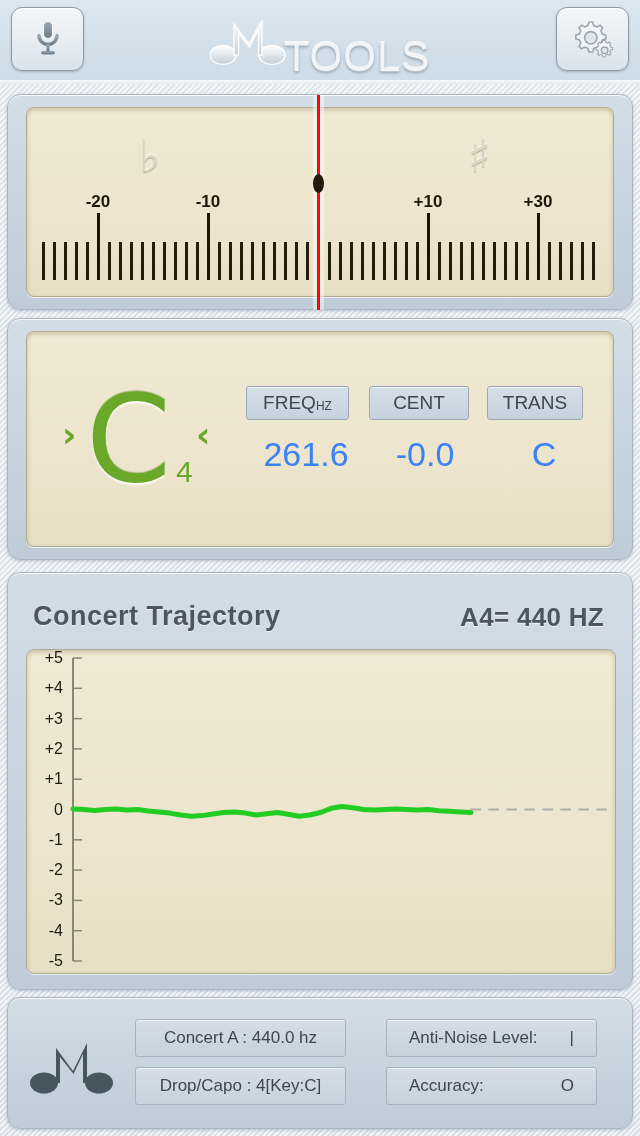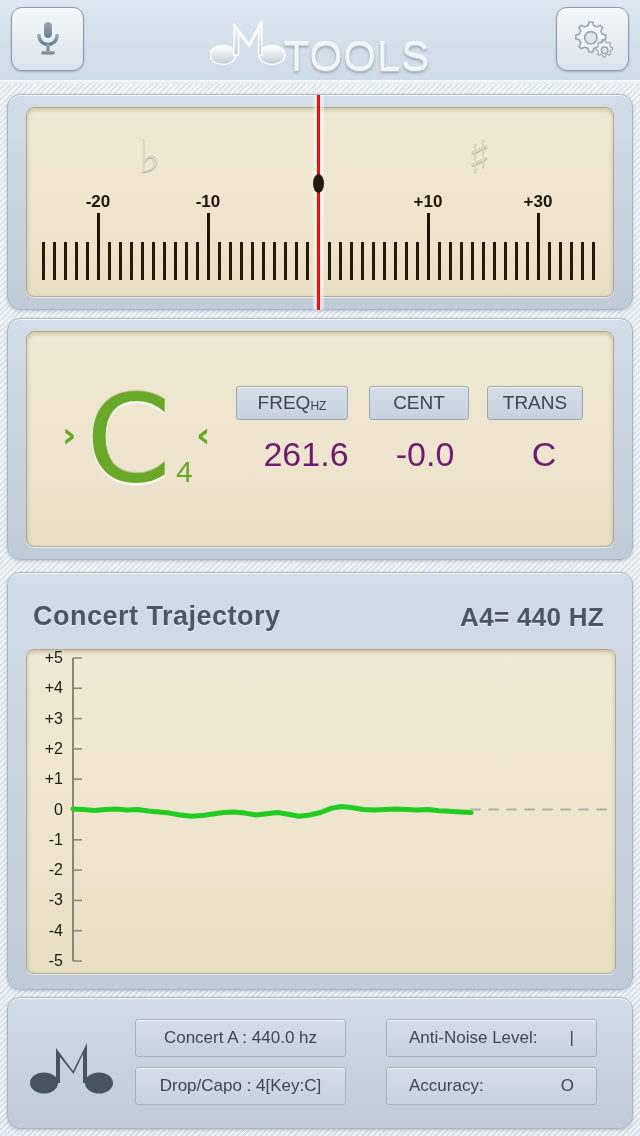--- a/index.html
+++ b/index.html
@@ -116,21 +116,21 @@
     background:linear-gradient(180deg,#d6dfe8 0%,#c5d2dd 100%);
     border:1px solid #9aa8b5;
     box-shadow:inset 0 1px 0 rgba(255,255,255,.7);
     display:flex; align-items:center; justify-content:center;
     font-size:19px; color:#3f4650; z-index:4;
   }
   .val-btn sub { font-size:12px; vertical-align:baseline; position:relative; top:3px; }
   .val-readout {
     position:absolute; top:430px; height:48px;
     display:flex; align-items:center; justify-content:center;
-    font-size:34px; color:#701a75; z-index:4;
+    font-size:34px; color:#3b82f6; z-index:4;
   }
 
   
   #traj-panel { left:7px; top:572px; width:626px; height:418px; }
   #traj-title {
     position:absolute; left:33px; top:601px; font-size:27px; font-weight:bold;
     color:#4b5660; letter-spacing:0.5px;
     text-shadow:0 1px 0 rgba(255,255,255,.6);
   }
   #traj-ref {
@@ -289,21 +289,21 @@
 
 <div class="panel" id="note-panel">
   <div class="inset" id="note-inset"></div>
 </div>
 
 <span class="note-arrow" id="arrow-left">›</span>
 <span id="note-letter">C</span>
 <span id="note-octave">4</span>
 <span class="note-arrow" id="arrow-right">‹</span>
 
-<div class="val-btn" style="left:236px; width:112px">
+<div class="val-btn" style="left:246px; width:103px">
   <span>FREQ</span>
     <sub>HZ</sub>
 </div>
 <div class="val-btn" style="left:369px; width:100px">
   <span>CENT</span>
 </div>
 <div class="val-btn" style="left:487px; width:96px">
   <span>TRANS</span>
 </div>
 

